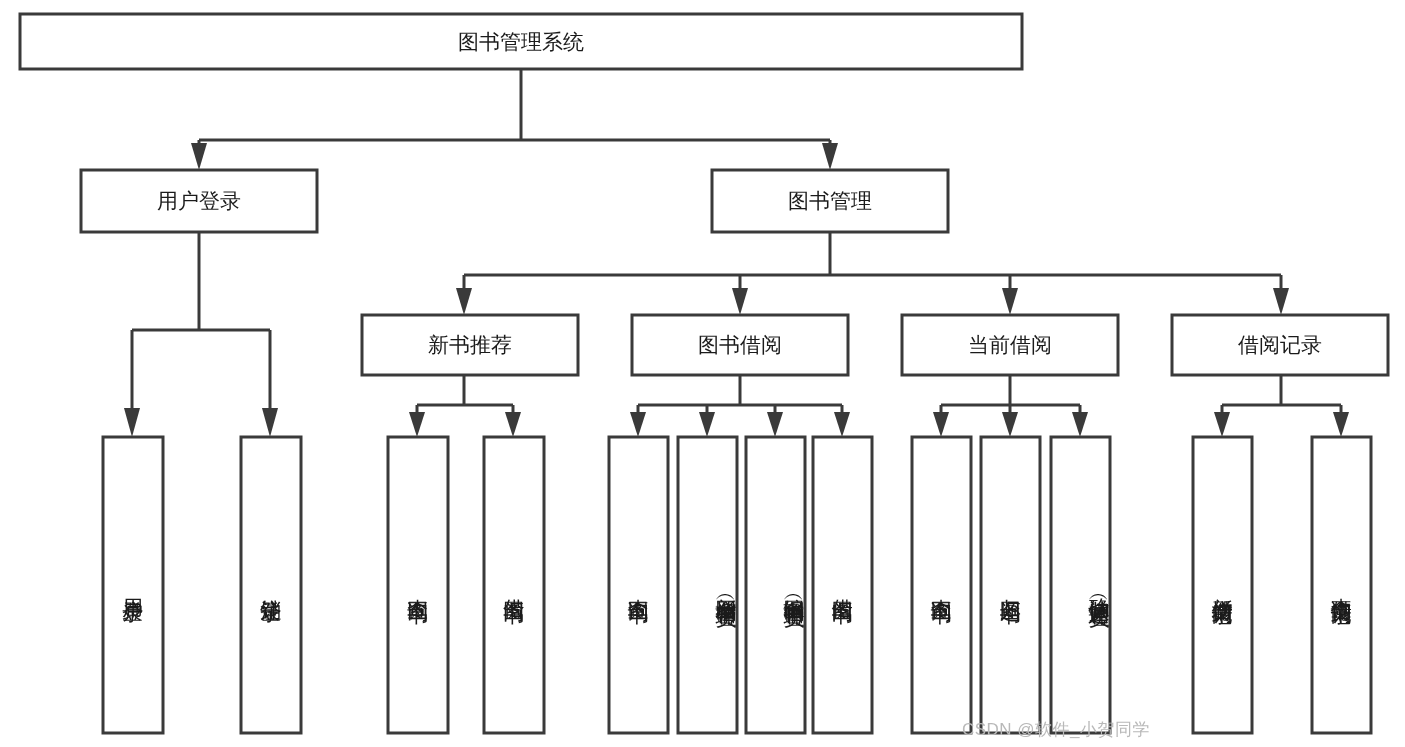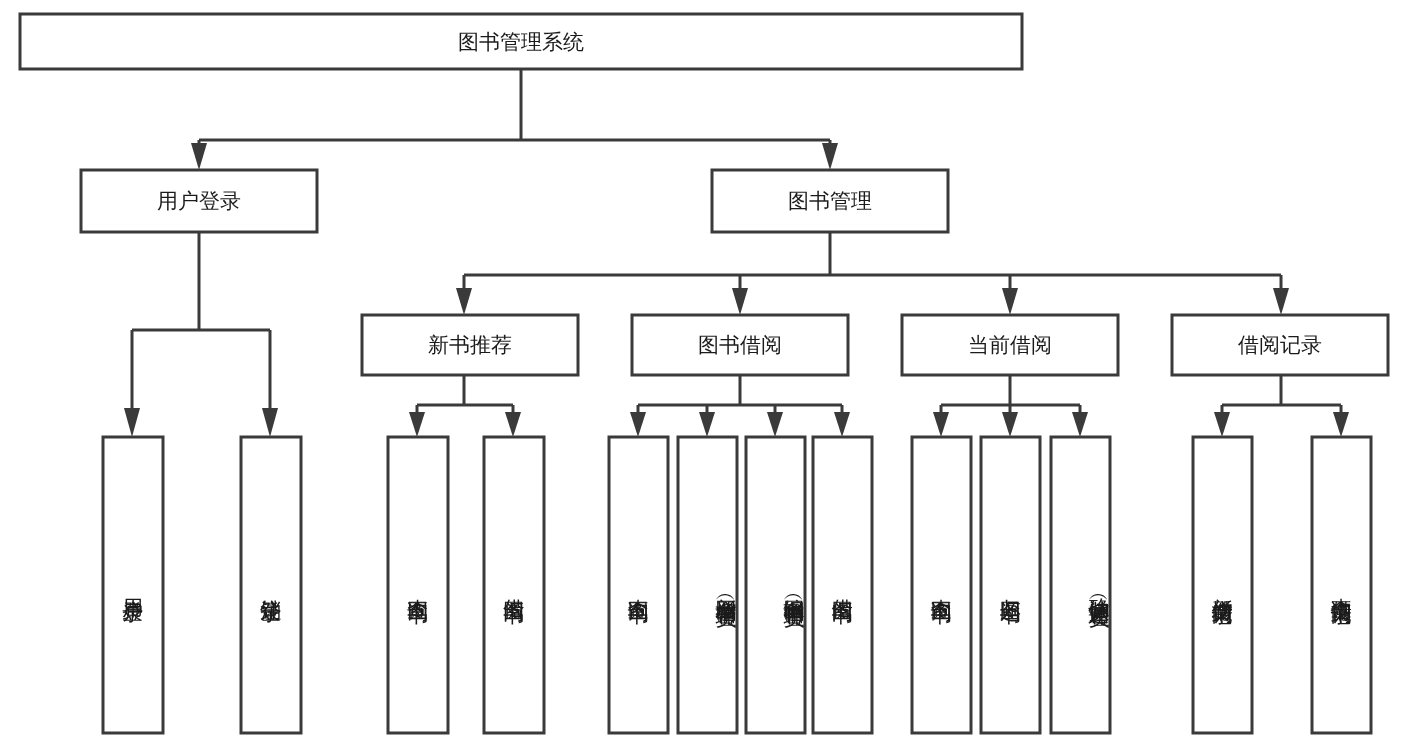--- a/index.html
+++ b/index.html
@@ -225,14 +225,15 @@
   <div class="label-v" style="left:746px; top:437px; width:59px; height:296px; align-items:flex-start; padding-top:6px; box-sizing:border-box;">编辑图书（管理员）</div>
   <div class="label-v" style="left:813px; top:437px; width:59px; height:296px;">借阅图书</div>
 
   <div class="label-v" style="left:912px; top:437px; width:59px; height:296px;">查询图书</div>
   <div class="label-v" style="left:981px; top:437px; width:59px; height:296px;">归还图书</div>
   <div class="label-v" style="left:1051px; top:437px; width:59px; height:296px; align-items:flex-start; padding-top:6px; box-sizing:border-box;">确认归还（管理员）</div>
 
   <div class="label-v" style="left:1193px; top:437px; width:59px; height:296px;">新增借阅记录</div>
   <div class="label-v" style="left:1312px; top:437px; width:59px; height:296px;">查询借阅记录</div>
 
+  <div class="watermark">CSDN @软件_小贺同学</div>
 
 </div>
 
 </body></html>

